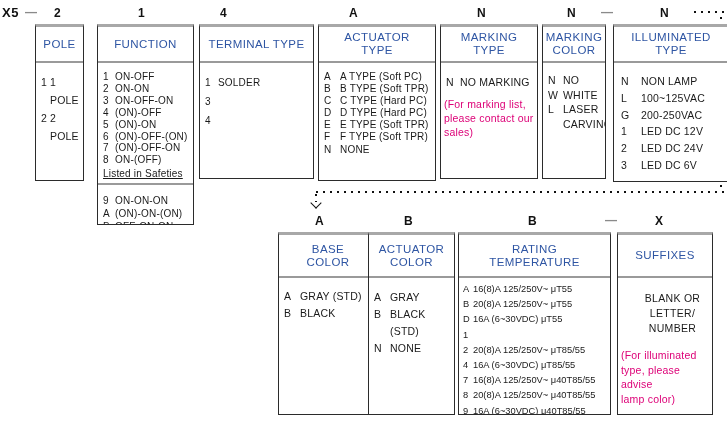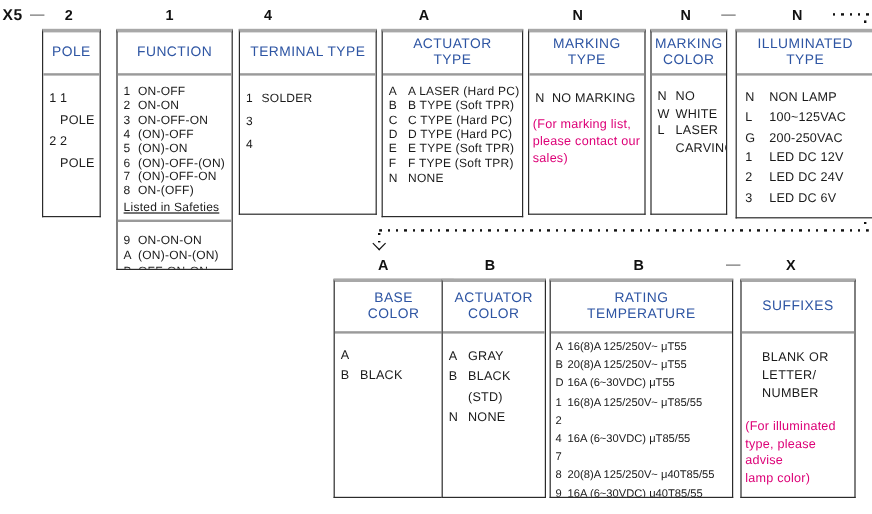--- a/index.html
+++ b/index.html
@@ -41,21 +41,21 @@
   .mkcolor-items{padding-top:10px;line-height:14.5px;} .mkcolor-items .code{width:15px;}
   .illum-items{padding:10px 1px 0 7px;line-height:16.8px;} .illum-items .code{width:20px;}
   .base-items{padding-top:10px;line-height:16.5px;} .base-items .code{width:16px;}
   .actcolor-items{padding-top:11px;line-height:17px;} .actcolor-items .code{width:16px;}
   .rating-items{padding:4px 1px 0 4px;line-height:15.2px;font-size:9.3px;letter-spacing:0;white-space:nowrap;}
   .rating-items .code{width:10px;}
   .note{
     color:#dd0077;font-size:10.5px;line-height:14px;letter-spacing:.2px;
     white-space:pre-line;padding:8px 2px 0 3px;
   }
-  .suffix-body{padding:13px 2px 0 17px;font-size:10.5px;line-height:15px;white-space:pre-line;letter-spacing:.3px;}
+  .suffix-body{padding:13px 2px 0 17px;font-size:10.5px;line-height:15px;white-space:pre-line;letter-spacing:.3px;text-align:center;}
   .suffix-note{padding:12px 2px 0 3px;line-height:14.5px;}
   
   .dotline-h{position:absolute;height:2px;background-image:repeating-linear-gradient(to right,#111 0 2px,transparent 2px 7px);}
   .dotline-v{position:absolute;width:2px;background-image:repeating-linear-gradient(to bottom,#111 0 2px,transparent 2px 7px);}
   .arrow-down{
     position:absolute;left:312px;top:199px;width:7px;height:7px;
     border-left:1.5px solid #111;border-bottom:1.5px solid #111;transform:rotate(-45deg);
   }
 </style>
 </head>
@@ -169,21 +169,21 @@
         </div>
       </div>
   </div>
 
   <div class="box r1" style="left:318px;top:24px;width:118px;height:157px">
     <div class="box-title">ACTUATOR
 TYPE</div>
     <div class="items acttype-items">
         <div class="item">
           <span class="code">A</span>
-          <span class="label">A LASER (Hard PC)</span>
+          <span class="label">A TYPE (Soft PC)</span>
         </div>
         <div class="item">
           <span class="code">B</span>
           <span class="label">B TYPE (Soft TPR)</span>
         </div>
         <div class="item">
           <span class="code">C</span>
           <span class="label">C TYPE (Hard PC)</span>
         </div>
         <div class="item">
@@ -275,20 +275,21 @@
   <span class="code-label" style="left:528px;top:214px">B</span>
   <span class="dash" style="left:605px;top:213px">—</span>
   <span class="code-label" style="left:655px;top:214px">X</span>
 
   <div class="box r2" style="left:278px;top:232px;width:100px;height:183px">
     <div class="box-title">BASE
 COLOR</div>
     <div class="items base-items">
         <div class="item">
           <span class="code">A</span>
+          <span class="label">GRAY (STD)</span>
         </div>
         <div class="item">
           <span class="code">B</span>
           <span class="label">BLACK</span>
         </div>
       </div>
   </div>
 
   <div class="box r2" style="left:368px;top:232px;width:87px;height:183px">
     <div class="box-title">ACTUATOR
@@ -320,31 +321,32 @@
         <div class="item">
           <span class="code">B</span>
           <span class="label">20(8)A 125/250V~ μT55</span>
         </div>
         <div class="item">
           <span class="code">D</span>
           <span class="label">16A (6~30VDC) μT55</span>
         </div>
         <div class="item">
           <span class="code">1</span>
-          <span class="label">16(8)A 125/250V~ μT85/55</span>
         </div>
         <div class="item">
           <span class="code">2</span>
+          <span class="label">20(8)A 125/250V~ μT85/55</span>
         </div>
         <div class="item">
           <span class="code">4</span>
           <span class="label">16A (6~30VDC) μT85/55</span>
         </div>
         <div class="item">
           <span class="code">7</span>
+          <span class="label">16(8)A 125/250V~ μ40T85/55</span>
         </div>
         <div class="item">
           <span class="code">8</span>
           <span class="label">20(8)A 125/250V~ μ40T85/55</span>
         </div>
         <div class="item">
           <span class="code">9</span>
           <span class="label">16A (6~30VDC) μ40T85/55</span>
         </div>
       </div>

